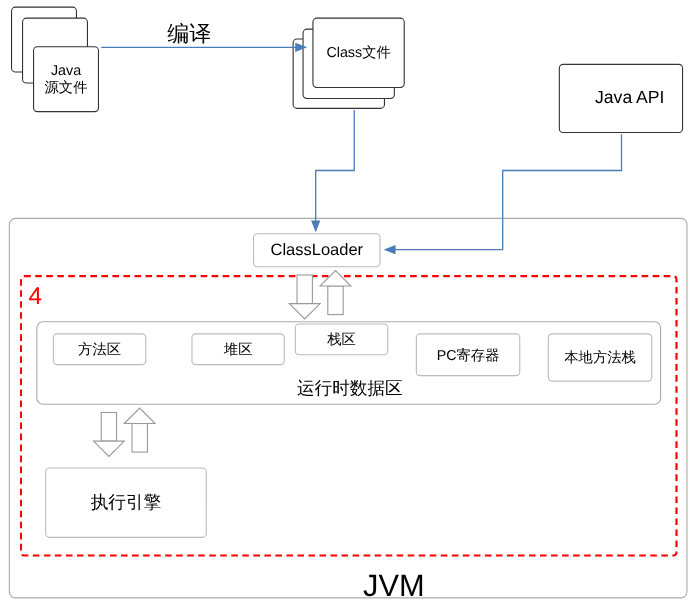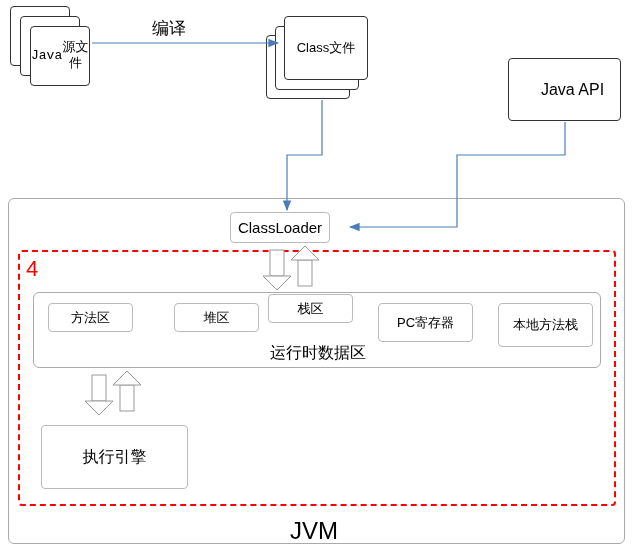--- a/index.html
+++ b/index.html
@@ -39,61 +39,62 @@
       position: absolute;
       border: 2px dashed red;
       border-radius: 4px;
     }
     .label-title {
       position: absolute;
       font-size: 14px;
     }
     .jvm-title {
       position: absolute;
-      font-size: 24px;
+      font-size: 28px;
+      margin-left: 40px;
     }
     .red-num {
       position: absolute;
       color: red;
       font-size: 22px;
     }
     svg.arrows {
       position: absolute;
       top: 0; left: 0;
       pointer-events: none;
     }
   </style>
 </head>
 <body>
 
 <div class="stacked-box" style="left:10px; top:6px; width:60px; height:60px;"></div>
 <div class="stacked-box" style="left:20px; top:16px; width:60px; height:60px;"></div>
-<div class="box" style="left:30px; top:26px; width:60px; height:60px; flex-direction:row; line-height:1.2;font-family:Liberation Mono, monospace;">
+<div class="box" style="left:30px; top:42px; width:60px; height:60px; flex-direction:column; line-height:1.2;">
   <div>Java</div>
   <div>源文件</div>
 </div>
 
-<div class="label-title" style="left:152px; top:17px; font-size:17px;">编译</div>
+<div class="label-title" style="left:152px; top:17px; font-size:20px;">编译</div>
 
 <div class="stacked-box" style="left:266px; top:35px; width:84px; height:64px;"></div>
 <div class="stacked-box" style="left:275px; top:26px; width:84px; height:64px;"></div>
 <div class="box" style="left:284px; top:16px; width:84px; height:64px;">
   <span>Class文件</span>
 </div>
 
 <div class="box" style="left:508px; top:58px; width:113px; height:63px; font-size:16px;padding-left:16px;">
   <span>Java API</span>
 </div>
 
 <div class="container" style="left:8px; top:198px; width:617px; height:346px;"></div>
 
 <div class="dashed-red" style="left:18px; top:250px; width:598px; height:256px;"></div>
 <div class="red-num" style="left:26px; top:256px;">4</div>
 
-<div class="box light-border" style="left:230px; top:212px; width:100px; height:31px; font-size:15px;">
+<div class="box light-border" style="left:230px; top:212px; width:116px; height:31px; font-size:15px;">
   <span>ClassLoader</span>
 </div>
 
 <div class="container" style="left:33px; top:292px; width:568px; height:76px;"></div>
 
 <div class="box light-border" style="left:48px; top:303px; width:85px; height:29px;">
   <span>方法区</span>
 </div>
 <div class="box light-border" style="left:174px; top:303px; width:85px; height:29px;">
   <span>堆区</span>

